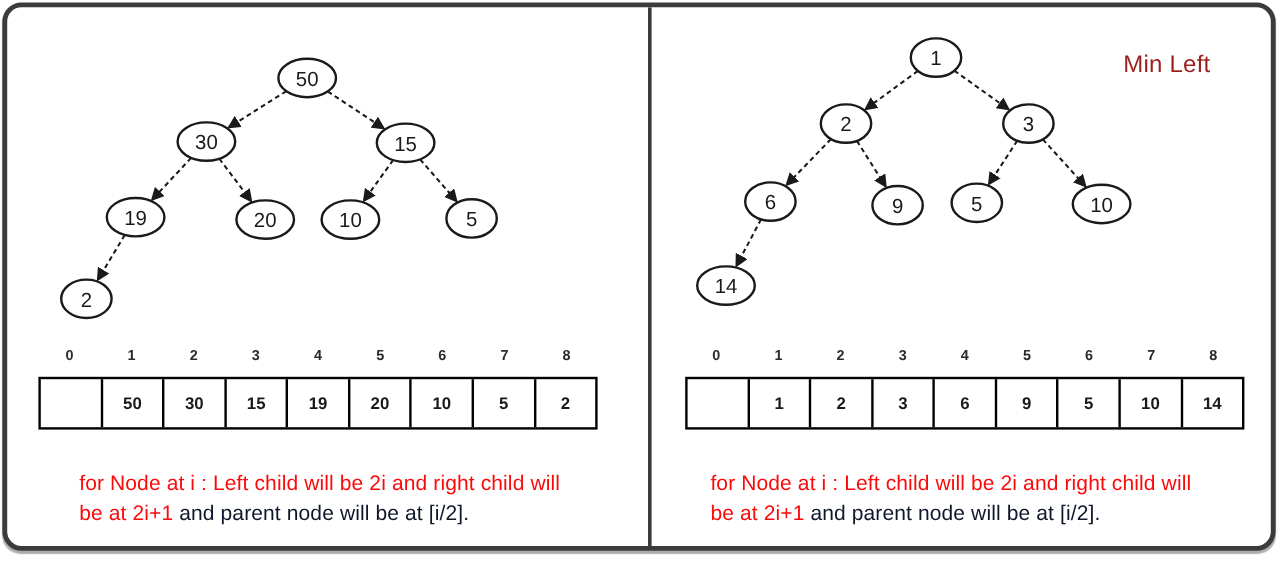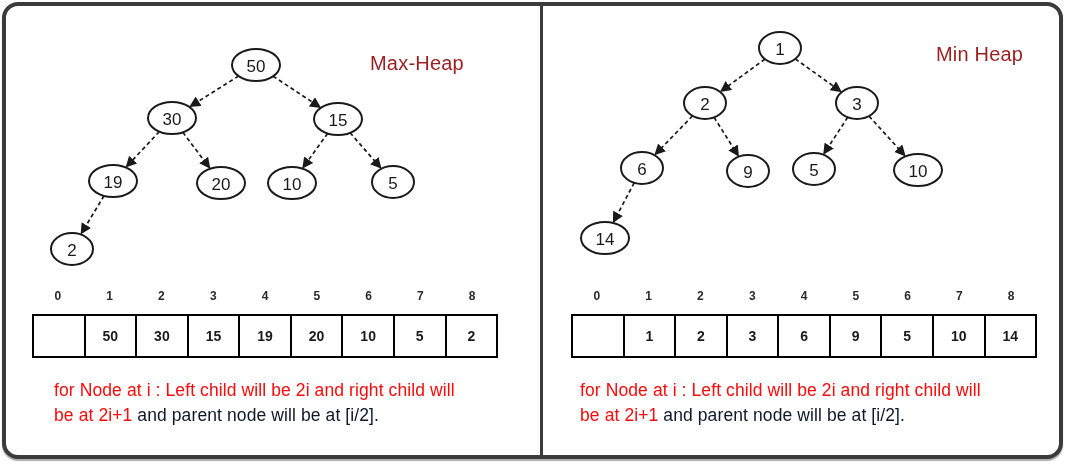--- a/index.html
+++ b/index.html
@@ -41,21 +41,21 @@
   .cells{
     display:flex;box-sizing:border-box;border:2px solid #000;height:44px;
     margin-top:10px;background:#fff;
   }
   .cell{
     flex:1 1 0;border-right:2px solid #000;display:flex;align-items:center;
     justify-content:center;font-size:14px;font-weight:bold;color:#1a1a1a;
   }
   .cell:last-child{border-right:none;}
   .note{
-    position:absolute;top:372px;margin:0;width:462px;font-size:17.5px;
+    position:absolute;top:372px;margin:12px;width:462px;font-size:17.5px;
     line-height:1.45;letter-spacing:.1px;
   }
   .p0 .note{left:48px;}
   .p1 .note{left:37px;}
   .note .red{color:#fb0a0a;}
   .note .dark{color:#0f172a;}
 </style>
 </head>
 <body>
 
@@ -101,21 +101,20 @@
         </g>
         <g class="node">
           <ellipse cx="387" cy="176" rx="21" ry="16"></ellipse>
           <text x="387" y="177">5</text>
         </g>
         <g class="node">
           <ellipse cx="66" cy="243" rx="21" ry="16"></ellipse>
           <text x="66" y="244">2</text>
         </g>
       </svg>
-    <div class="title">Max-Heap</div>
     <div class="array-wrap">
       <div class="indices">
           <div class="idx">0</div>
           <div class="idx">1</div>
           <div class="idx">2</div>
           <div class="idx">3</div>
           <div class="idx">4</div>
           <div class="idx">5</div>
           <div class="idx">6</div>
           <div class="idx">7</div>
@@ -178,21 +177,21 @@
         </g>
         <g class="node">
           <ellipse cx="375" cy="164" rx="24" ry="16"></ellipse>
           <text x="375" y="165">10</text>
         </g>
         <g class="node">
           <ellipse cx="62" cy="232" rx="24" ry="16"></ellipse>
           <text x="62" y="233">14</text>
         </g>
       </svg>
-    <div class="title">Min Heap</div>
+    <div class="title">Min Left</div>
     <div class="array-wrap">
       <div class="indices">
           <div class="idx">0</div>
           <div class="idx">1</div>
           <div class="idx">2</div>
           <div class="idx">3</div>
           <div class="idx">4</div>
           <div class="idx">5</div>
           <div class="idx">6</div>
           <div class="idx">7</div>

